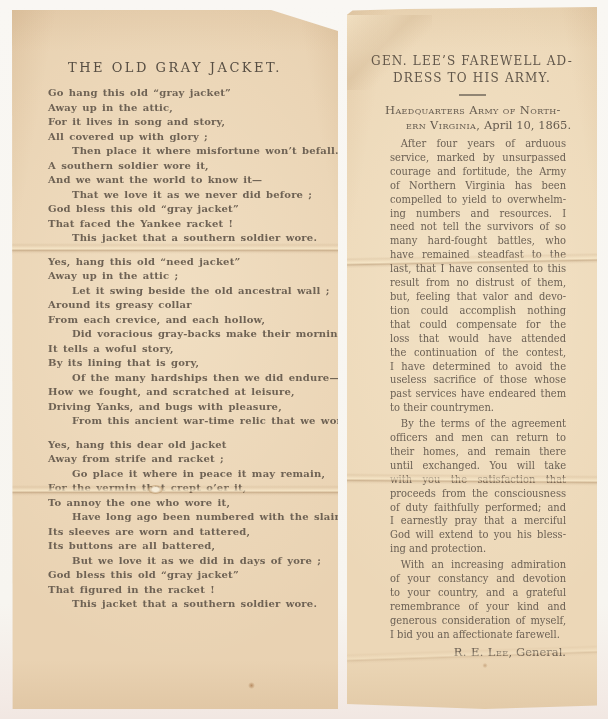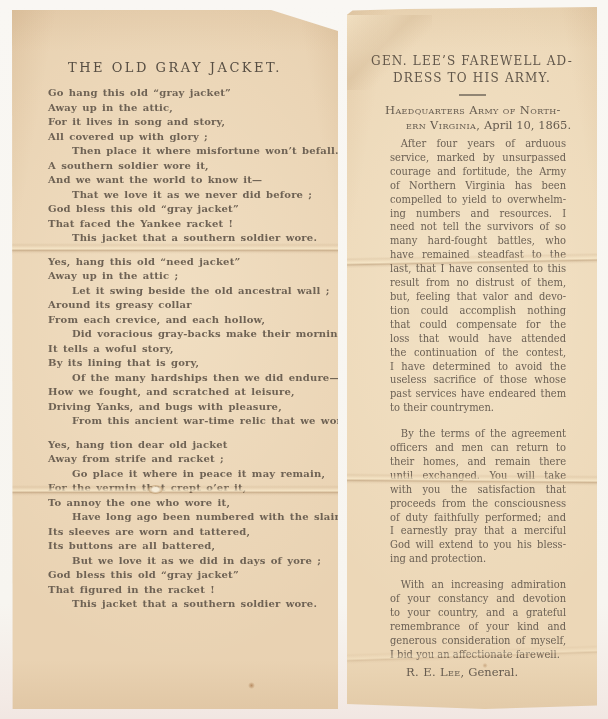--- a/index.html
+++ b/index.html
@@ -72,23 +72,23 @@
     color:#60564a;font-weight:normal;}
   .rule{width:27px;height:2px;background:#6a6054;opacity:.7;margin:7px auto 0;}
   .dateline{margin:7px 0 0 38px;font-size:11.5px;line-height:15px;color:#655b4f;white-space:nowrap;}
   .dateline .dl2{padding-left:21px;}
   .sc{font-variant:small-caps;letter-spacing:0.4px;}
   .abody{margin:4px 0 0 43px;width:176px;color:#6b6054;}
   .bline{font-size:11px;line-height:13.9px;width:195px;transform:scaleX(0.903);transform-origin:0 0;
     text-align:justify;text-align-last:justify;}
   .bline.first{text-indent:12px;}
   .bline.last{text-align-last:left;}
-  .para + .para{margin-top:12px;}
+  .para + .para{margin-top:2px;}
   .signature{margin:3px 0 0 43px;width:176px;box-sizing:border-box;padding-left:16px;
-    text-align:left;font-size:11.5px;color:#655b4f;white-space:nowrap;}
+    text-align:right;font-size:11.5px;color:#655b4f;white-space:nowrap;}
 </style>
 </head>
 <body>
 
 <div class="canvas">
 
   <div class="paper" id="paper-left">
     <div class="ld-title">THE OLD GRAY JACKET.</div>
     <div class="poem">
         <div class="stanza">
@@ -112,21 +112,21 @@
           <div class="pline">From each crevice, and each hollow,</div>
           <div class="pline ind">Did voracious gray-backs make their morning call</div>
           <div class="pline">It tells a woful story,</div>
           <div class="pline">By its lining that is gory,</div>
           <div class="pline ind">Of the many hardships then we did endure—</div>
           <div class="pline">How we fought, and scratched at leisure,</div>
           <div class="pline">Driving Yanks, and bugs with pleasure,</div>
           <div class="pline ind">From this ancient war-time relic that we wore.</div>
         </div>
         <div class="stanza">
-          <div class="pline">Yes, hang tion dear old jacket</div>
+          <div class="pline">Yes, hang this dear old jacket</div>
           <div class="pline">Away from strife and racket ;</div>
           <div class="pline ind">Go place it where in peace it may remain,</div>
           <div class="pline">For the vermin that crept o’er it,</div>
           <div class="pline">To annoy the one who wore it,</div>
           <div class="pline ind">Have long ago been numbered with the slain.</div>
           <div class="pline">Its sleeves are worn and tattered,</div>
           <div class="pline">Its buttons are all battered,</div>
           <div class="pline ind">But we love it as we did in days of yore ;</div>
           <div class="pline">God bless this old “gray jacket”</div>
           <div class="pline">That figured in the racket !</div>

